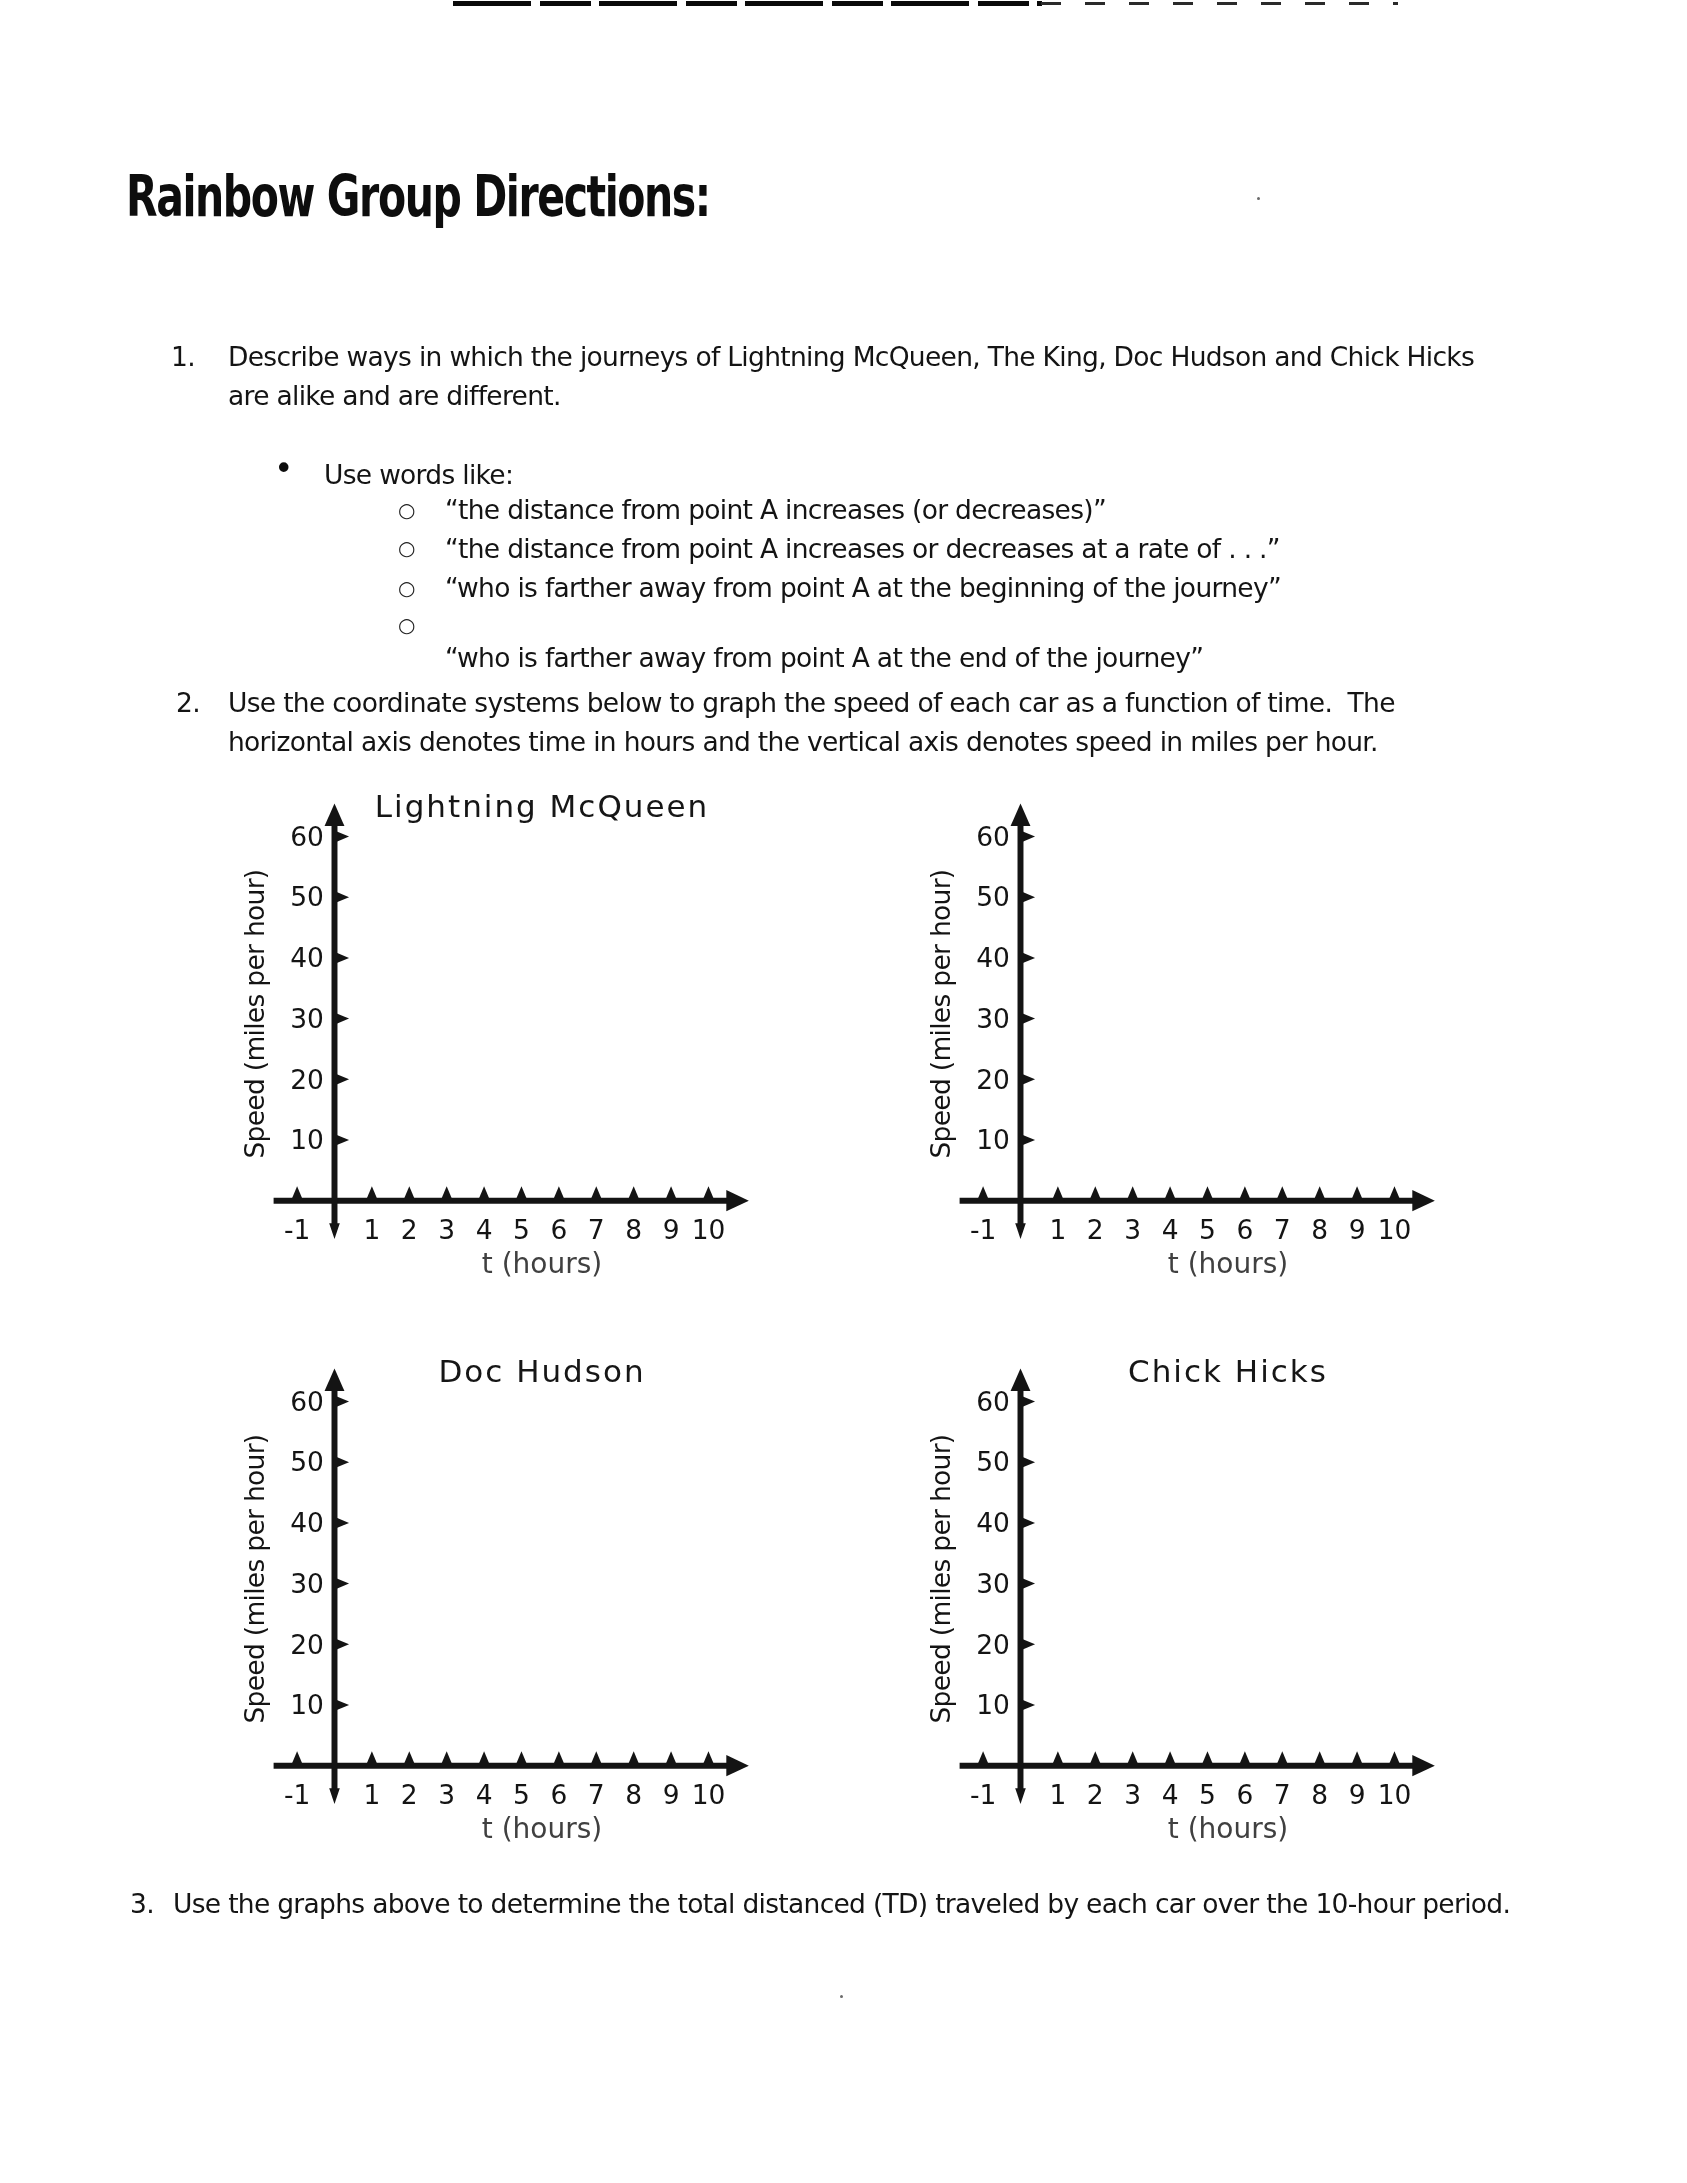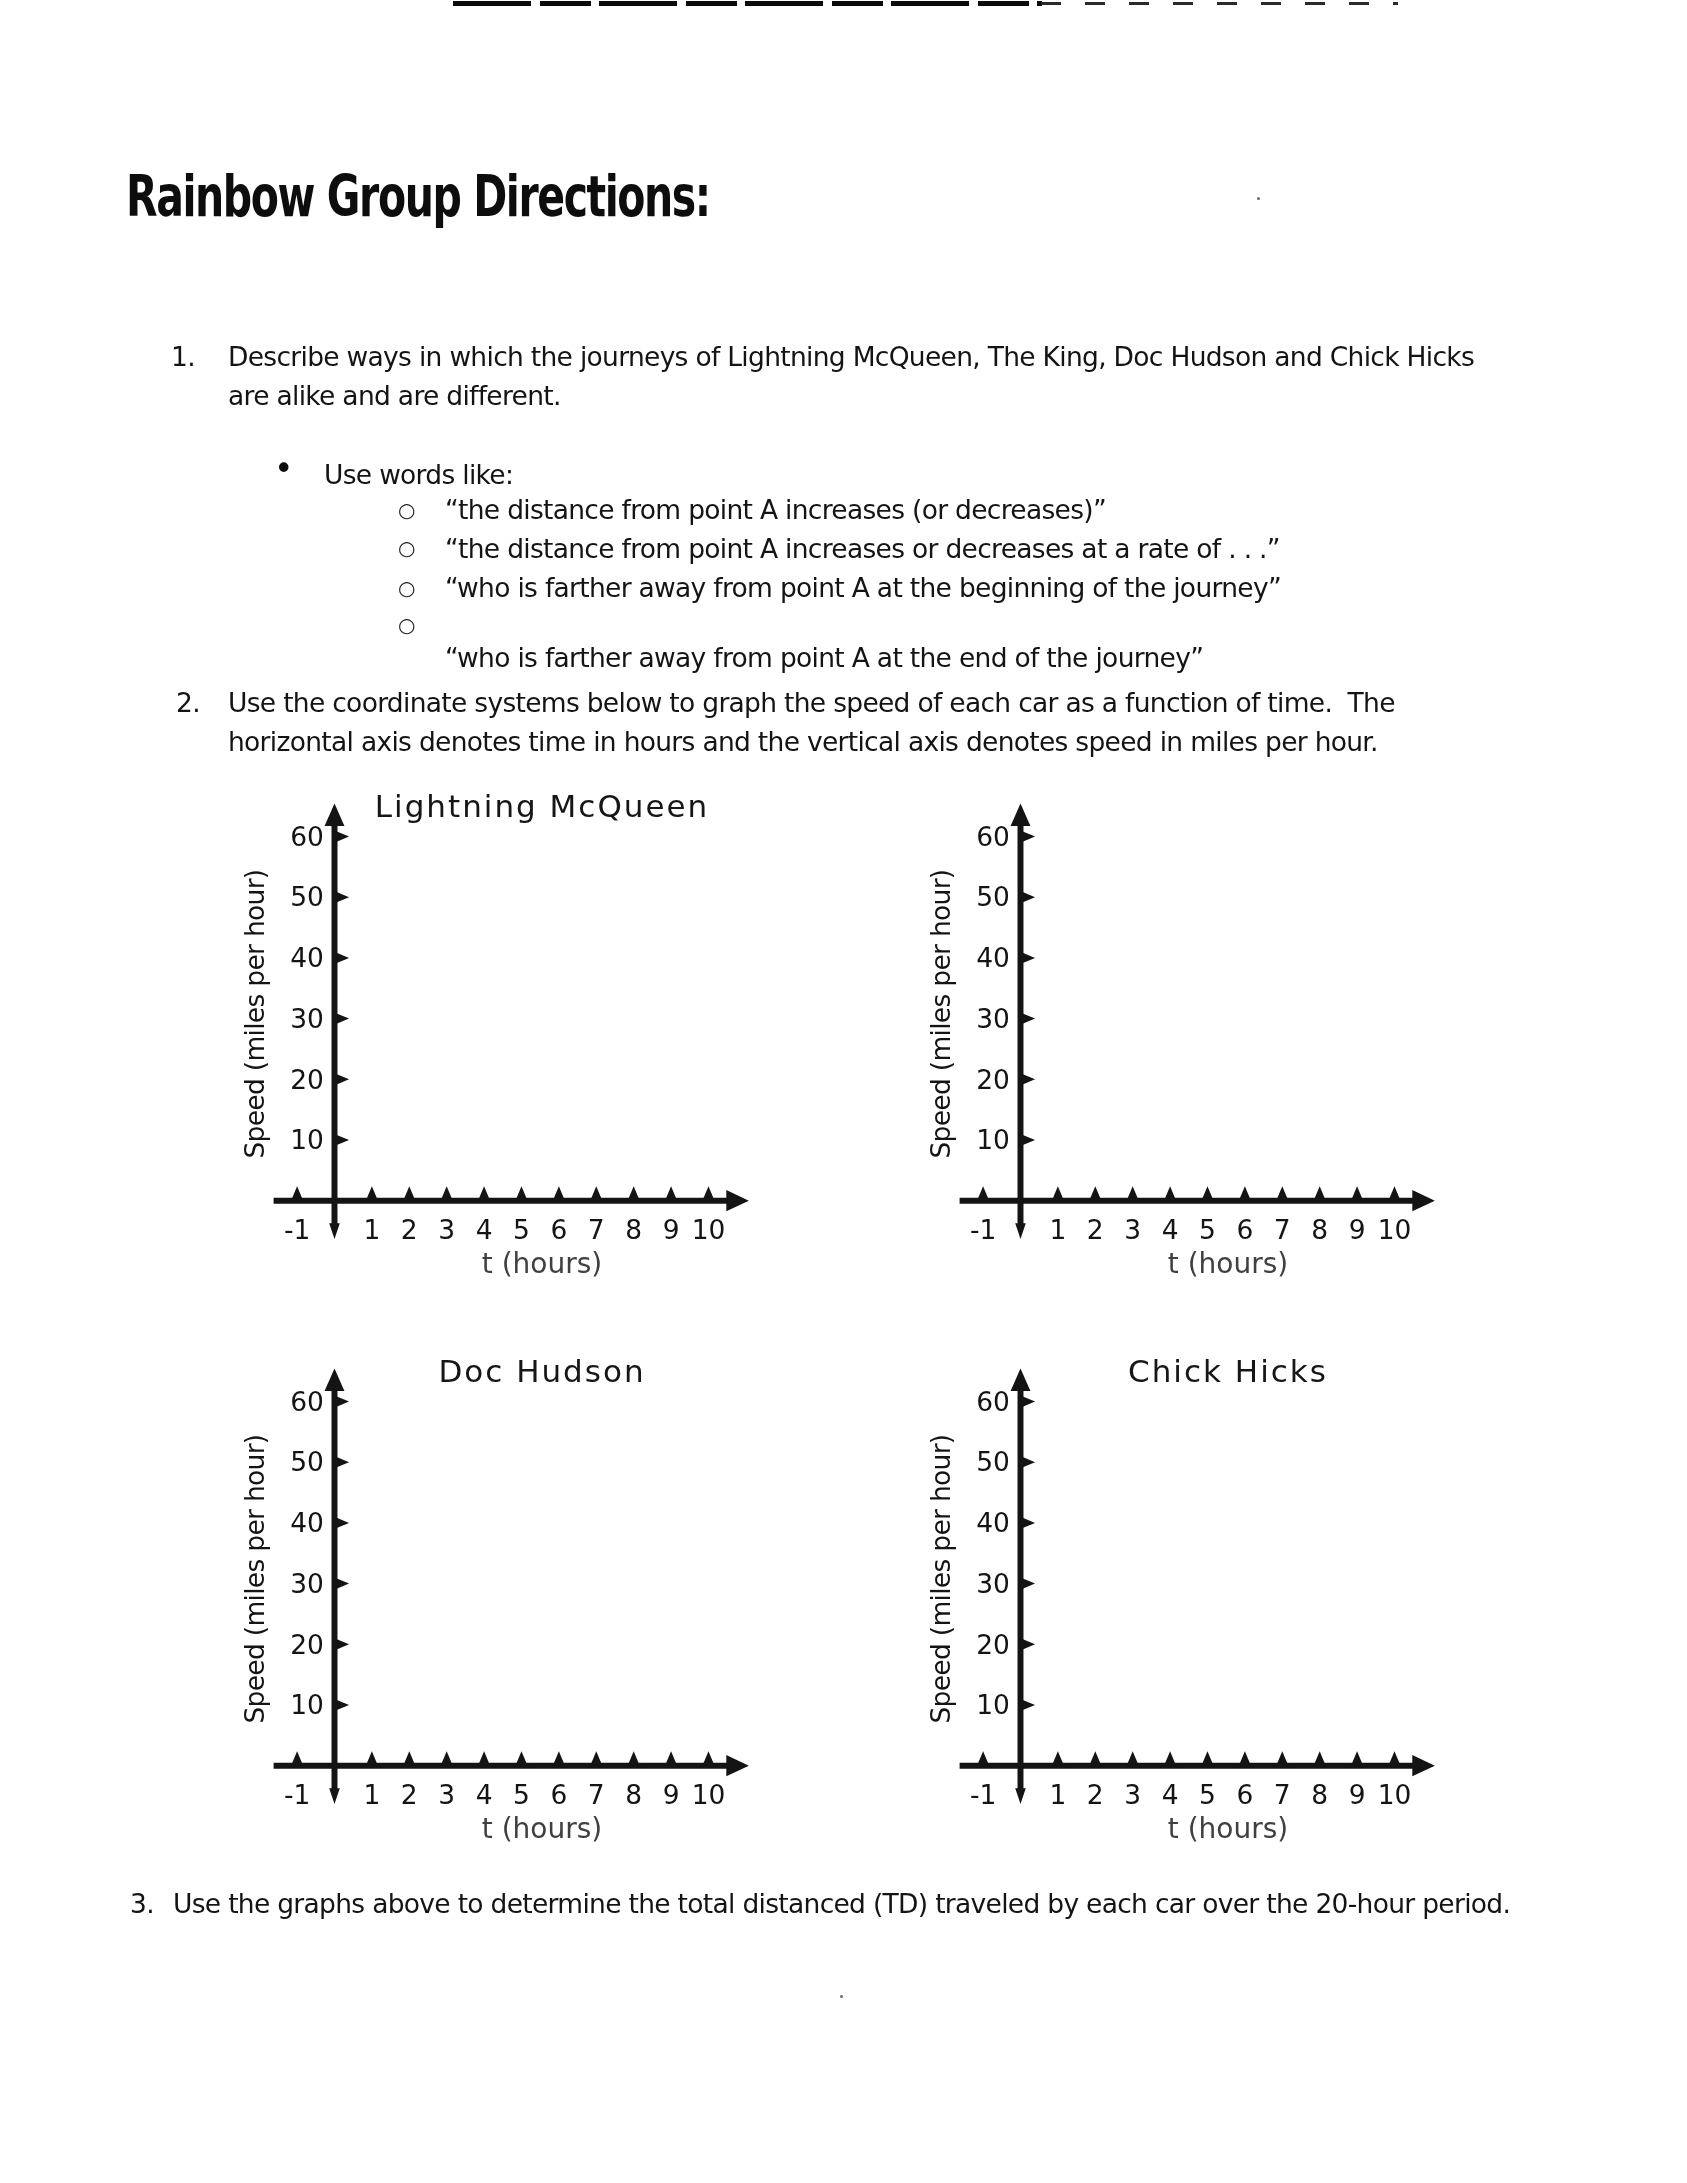--- a/index.html
+++ b/index.html
@@ -241,14 +241,14 @@
       <text x="160" y="281.2" text-anchor="end">40</text>
       <polygon points="174,165.5 174,185.5 198,175.5" fill="#141414"></polygon>
       <text x="160" y="189.5" text-anchor="end">50</text>
       <polygon points="174,73.79999999999995 174,93.79999999999995 198,83.79999999999995" fill="#141414"></polygon>
       <text x="160" y="97.79999999999995" text-anchor="end">60</text>
     </svg>
   <div class="gxlabel">t (hours)</div>
 </div>
 
 <div class="tline" style="left:130px;top:1888px;">3.</div>
-<div class="tline" style="left:173px;top:1888px;">Use the graphs above to determine the total distanced (TD) traveled by each car over the 20-hour period.</div>
+<div class="tline" style="left:173px;top:1888px;">Use the graphs above to determine the total distanced (TD) traveled by each car over the 10-hour period.</div>
 
 
 </body></html>

